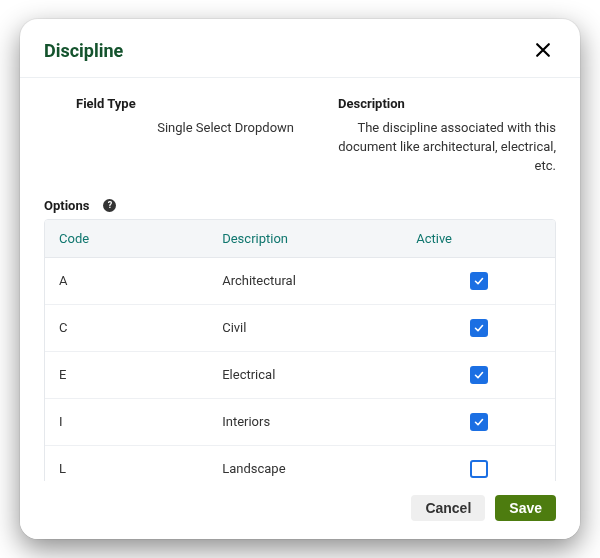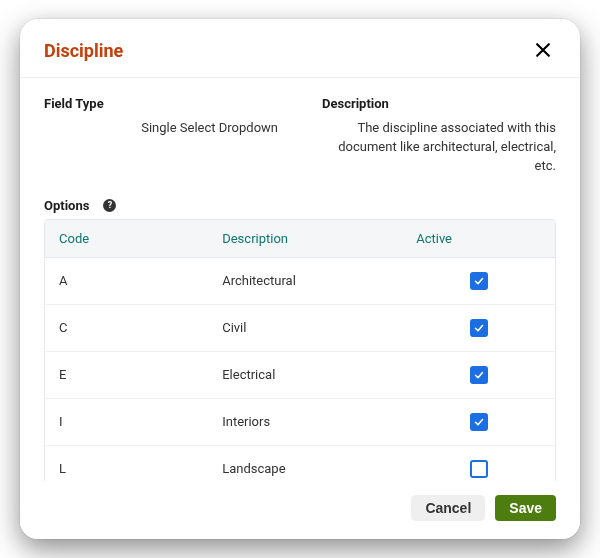--- a/index.html
+++ b/index.html
@@ -25,40 +25,41 @@
     .modal-header {
       display: flex;
       align-items: center;
       justify-content: space-between;
       padding: 18px 24px 14px 24px;
       border-bottom: 1px solid #eceff2;
     }
     .modal-title {
       font-size: 18px;
       font-weight: 700;
-      color: #c2410c;
+      color: #14532d;
     }
     .close-btn {
       background: none; border: none; cursor: pointer;
       width: 26px; height: 26px; display: flex; align-items: center; justify-content: center;
       color: #000;
     }
     .close-btn svg { width: 20px; height: 20px; }
     .modal-body {
       flex: 1;
       overflow-y: auto;
       padding: 18px 24px 0 24px;
     }
     .modal-body::-webkit-scrollbar { width: 7px; }
     .modal-body::-webkit-scrollbar-track { background: transparent; }
     .modal-body::-webkit-scrollbar-thumb { background: #c7c7c7; border-radius: 4px; }
     .meta-row {
       display: flex;
       gap: 44px;
       margin-bottom: 22px;
+      margin-left: 32px;
     }
     .meta-col { flex: 1; }
     .meta-label {
       font-size: 13px;
       font-weight: 700;
       color: #1c1c1c;
       margin-bottom: 8px;
     }
     .meta-value {
       font-size: 13px;

